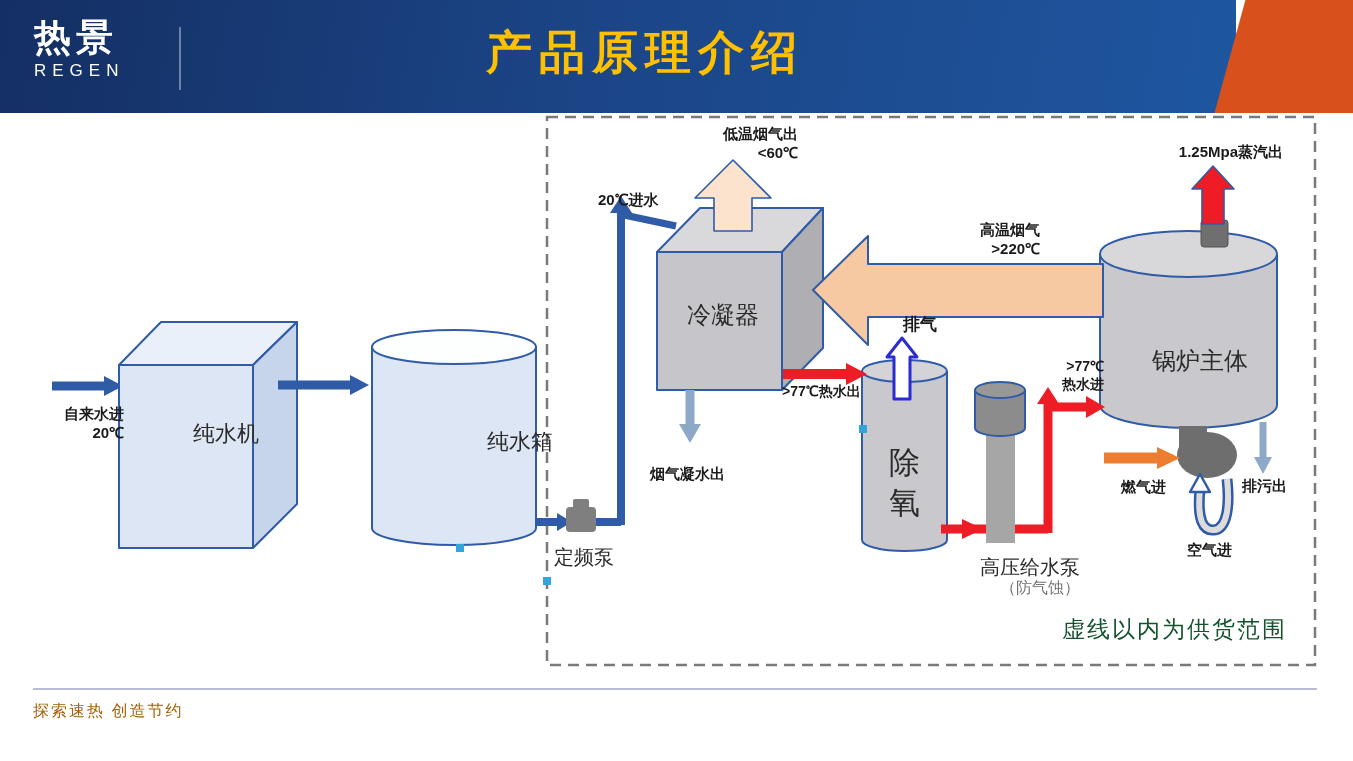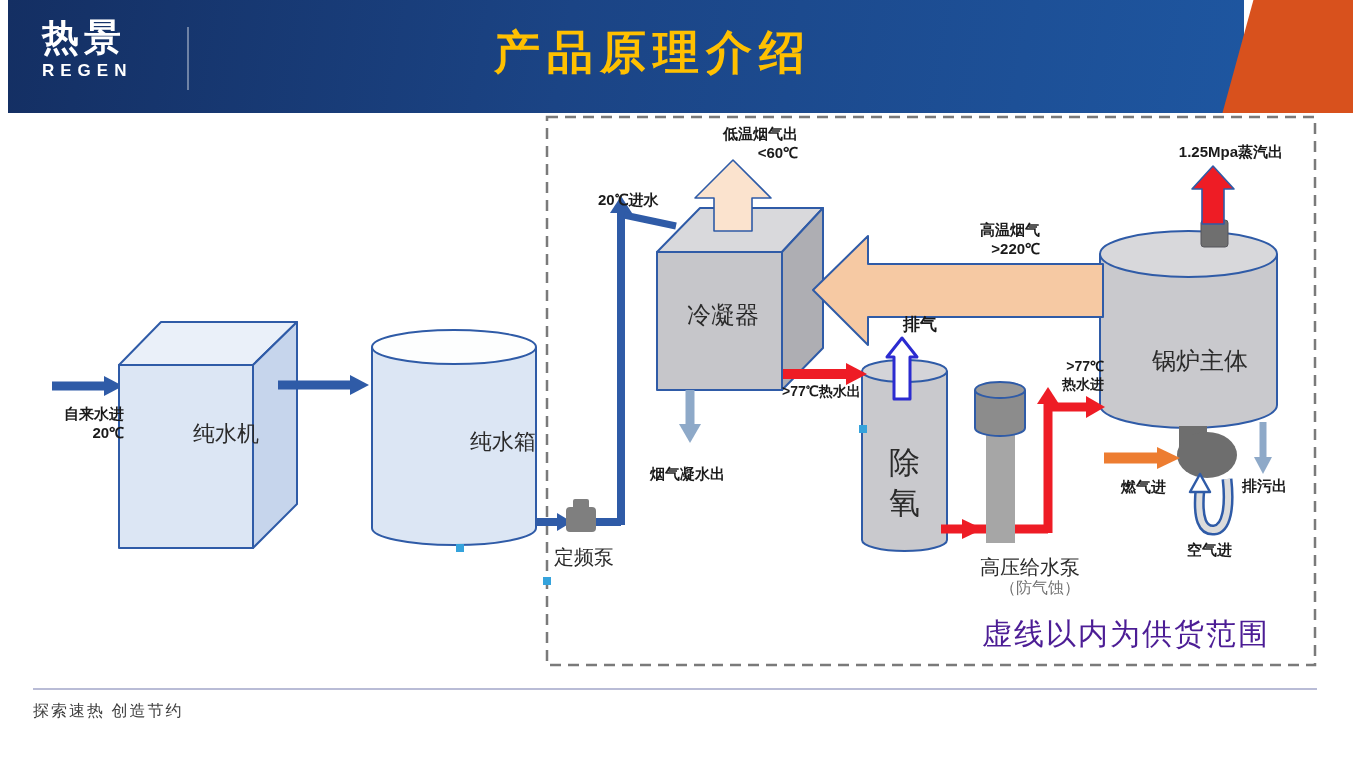--- a/index.html
+++ b/index.html
@@ -2,31 +2,31 @@
 <html><head>
 <meta charset="utf-8">
 <style>
   html,body{margin:0;padding:0;background:#fff;}
   .slide{
     position:relative; width:1353px; height:761px; background:#ffffff;
     font-family:"Liberation Sans", sans-serif; overflow:hidden;
   }
   
   .banner{
-    position:absolute; left:8px; top:0; width:1236px; height:113px;
+    position:absolute; left:0; top:0; width:1236px; height:113px;
     background:linear-gradient(100deg,#142f63 0%,#1b4485 45%,#1e56a0 100%);
   }
   .banner-corner{
     position:absolute; left:1190px; top:0; width:163px; height:113px;
     background:#D8511D;
     clip-path:polygon(34% 0,100% 0,100% 100%,15% 100%);
   }
   .logo{ position:absolute; left:34px; top:18px; color:#fff; }
   .logo-cn{ font-size:37px; font-weight:bold; letter-spacing:5px; line-height:1.1; }
-  .logo-en{ font-size:17px; font-weight:bold; letter-spacing:6px; margin-top:2px; }
+  .logo-en{ font-size:17px; font-weight:normal; letter-spacing:6px; margin-top:2px; }
   .banner-divider{
     position:absolute; left:179px; top:27px; width:2px; height:63px;
     background:rgba(255,255,255,0.38);
   }
   .slide-title{
     position:absolute; left:395px; top:22px; width:500px; text-align:center;
     font-size:46px; font-weight:bold; color:#FFC000; letter-spacing:7px;
   }
   
   .layer{ position:absolute; left:0; top:0; }
@@ -34,21 +34,21 @@
   .flow{ font-size:15px; font-weight:bold; }
   .node{ font-size:22px; font-weight:normal; color:#2b2b2b; }
   .ctr{ text-align:right; }
   
   .footer-line{
     position:absolute; left:33px; top:688px; width:1284px; height:2px;
     background:#B9BCD6;
   }
   .footer-slogan{
     position:absolute; left:33px; top:701px; font-size:16px;
-    color:#404040; letter-spacing:2px;
+    color:#a16207; letter-spacing:2px;
   }
 </style>
 </head>
 <body>
 
 <div class="slide">
 
   <div class="banner">
     <div class="banner-corner"></div>
     <div class="logo">
@@ -174,21 +174,21 @@
       <rect x="543" y="577" width="8" height="8"></rect>
       <rect x="859" y="425" width="8" height="8"></rect>
     </g>
   </svg>
 
   <div class="lbl flow ctr" style="left:44px;top:404px;width:80px;">自来水进
 20℃</div>
 
   <div class="lbl node ctr" style="left:119px;top:420px;width:140px;">纯水机</div>
 
-  <div class="lbl node ctr" style="left:372px;top:428px;width:164px;">纯水箱</div>
+  <div class="lbl node ctr" style="left:372px;top:428px;width:164px;padding-left:17px;">纯水箱</div>
 
   <div class="lbl" style="left:554px;top:545px;font-size:20px;color:#2b2b2b;">定频泵</div>
 
   <div class="lbl flow" style="left:598px;top:190px;">20℃进水</div>
 
   <div class="lbl flow ctr" style="left:673px;top:124px;width:125px;">低温烟气出
 &lt;60℃</div>
 
   <div class="lbl ctr" style="left:657px;top:300px;width:102px;font-size:24px;color:#2b2b2b;">冷凝器</div>
 
@@ -212,18 +212,18 @@
   <div class="lbl flow ctr" style="left:1148px;top:142px;width:135px;">1.25Mpa蒸汽出</div>
 
   <div class="lbl ctr" style="left:1130px;top:346px;width:118px;font-size:24px;color:#2b2b2b;">锅炉主体</div>
 
   <div class="lbl flow" style="left:1121px;top:477px;">燃气进</div>
 
   <div class="lbl flow" style="left:1187px;top:540px;">空气进</div>
 
   <div class="lbl flow" style="left:1242px;top:476px;">排污出</div>
 
-  <div class="lbl" style="left:982px;top:615px;font-size:30px;font-weight:500;letter-spacing:2px;color:#4c1d95;">虚线以内为供货范围</div>
+  <div class="lbl" style="left:1062px;top:615px;font-size:23px;font-weight:500;letter-spacing:2px;color:#14532d;">虚线以内为供货范围</div>
 
   <div class="footer-line"></div>
   <div class="footer-slogan">探索速热 创造节约</div>
 
 </div>
 
 </body></html>

